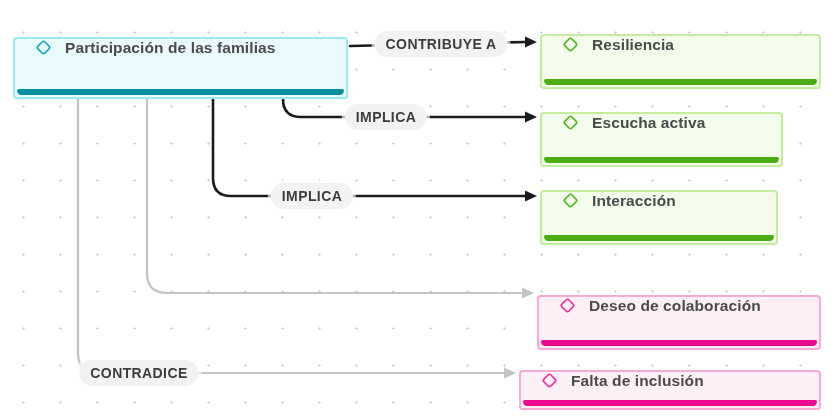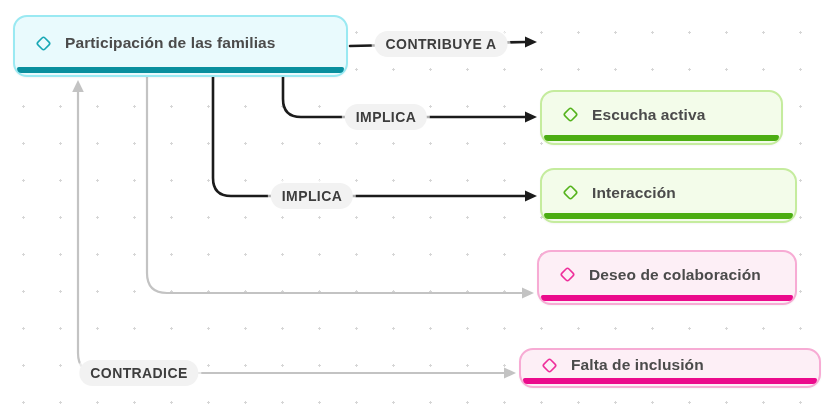--- a/index.html
+++ b/index.html
@@ -10,24 +10,25 @@
   }
   .canvas{
     position:absolute;inset:0;
     background-image:radial-gradient(circle,#d6d6d6 1.3px,rgba(0,0,0,0) 1.4px);
     background-size:37px 37px;
     background-position:5px 14px;
   }
   svg.edges{position:absolute;left:0;top:0;z-index:1;}
   .node{
     position:absolute;z-index:2;
-    display:flex;align-items:center;gap:13px;
+    display:flex;gap:13px;
     padding:0 10px 6px 20px;box-sizing:border-box;
-    border-radius:14px;border:2px solid;
+    border-radius:4px;border:2px solid;
     box-shadow:0 1px 2px rgba(0,0,0,0.04);
+    margin-top:22px;
   }
   .node::after{
     content:"";position:absolute;left:2px;right:2px;bottom:2px;height:6px;
     border-radius:3px 3px 7px 7px;background:var(--bar);
   }
   .node .nlabel{
     font-size:15.5px;font-weight:700;color:#4b4b4b;letter-spacing:.1px;
     white-space:nowrap;
   }
   .node.cyan {--bar:#0a8f9e;background:#e9fafd;border-color:#9ae9f2;color:#18a7b5;}
@@ -76,36 +77,42 @@
     </g>
   </svg>
 
   <div class="node cyan" style="left:13px;top:15px;width:335px;height:62px;">
     <svg class="diamond" viewBox="0 0 20 20">
       <rect x="4.2" y="4.2" width="11.6" height="11.6" rx="2.4" transform="rotate(45 10 10)" fill="none" stroke="currentColor" stroke-width="1.9"></rect>
     </svg>
     <span class="nlabel">Participación de las familias</span>
   </div>
 
+  <div class="node green" style="left:540px;top:12px;width:281px;height:55px;">
+    <svg class="diamond" viewBox="0 0 20 20">
+      <rect x="4.2" y="4.2" width="11.6" height="11.6" rx="2.4" transform="rotate(45 10 10)" fill="none" stroke="currentColor" stroke-width="1.9"></rect>
+    </svg>
+    <span class="nlabel">Resiliencia</span>
+  </div>
 
   <div class="node green" style="left:540px;top:90px;width:243px;height:55px;">
     <svg class="diamond" viewBox="0 0 20 20">
       <rect x="4.2" y="4.2" width="11.6" height="11.6" rx="2.4" transform="rotate(45 10 10)" fill="none" stroke="currentColor" stroke-width="1.9"></rect>
     </svg>
     <span class="nlabel">Escucha activa</span>
   </div>
 
-  <div class="node green" style="left:540px;top:168px;width:257px;height:55px;">
+  <div class="node green" style="left:540px;top:168px;width:238px;height:55px;">
     <svg class="diamond" viewBox="0 0 20 20">
       <rect x="4.2" y="4.2" width="11.6" height="11.6" rx="2.4" transform="rotate(45 10 10)" fill="none" stroke="currentColor" stroke-width="1.9"></rect>
     </svg>
     <span class="nlabel">Interacción</span>
   </div>
 
-  <div class="node pink" style="left:537px;top:250px;width:260px;height:55px;">
+  <div class="node pink" style="left:537px;top:273px;width:284px;height:55px;">
     <svg class="diamond" viewBox="0 0 20 20">
       <rect x="4.2" y="4.2" width="11.6" height="11.6" rx="2.4" transform="rotate(45 10 10)" fill="none" stroke="currentColor" stroke-width="1.9"></rect>
     </svg>
     <span class="nlabel">Deseo de colaboración</span>
   </div>
 
   <div class="node pink" style="left:519px;top:348px;width:302px;height:40px;">
     <svg class="diamond" viewBox="0 0 20 20">
       <rect x="4.2" y="4.2" width="11.6" height="11.6" rx="2.4" transform="rotate(45 10 10)" fill="none" stroke="currentColor" stroke-width="1.9"></rect>
     </svg>

